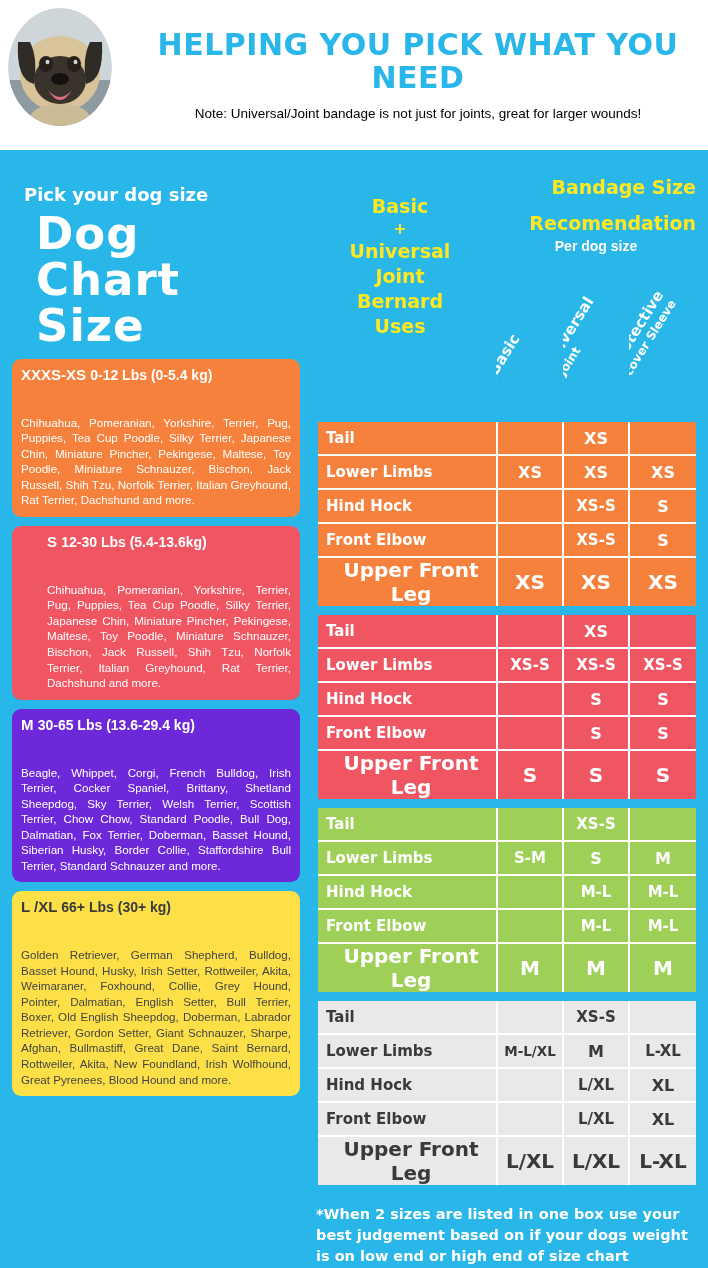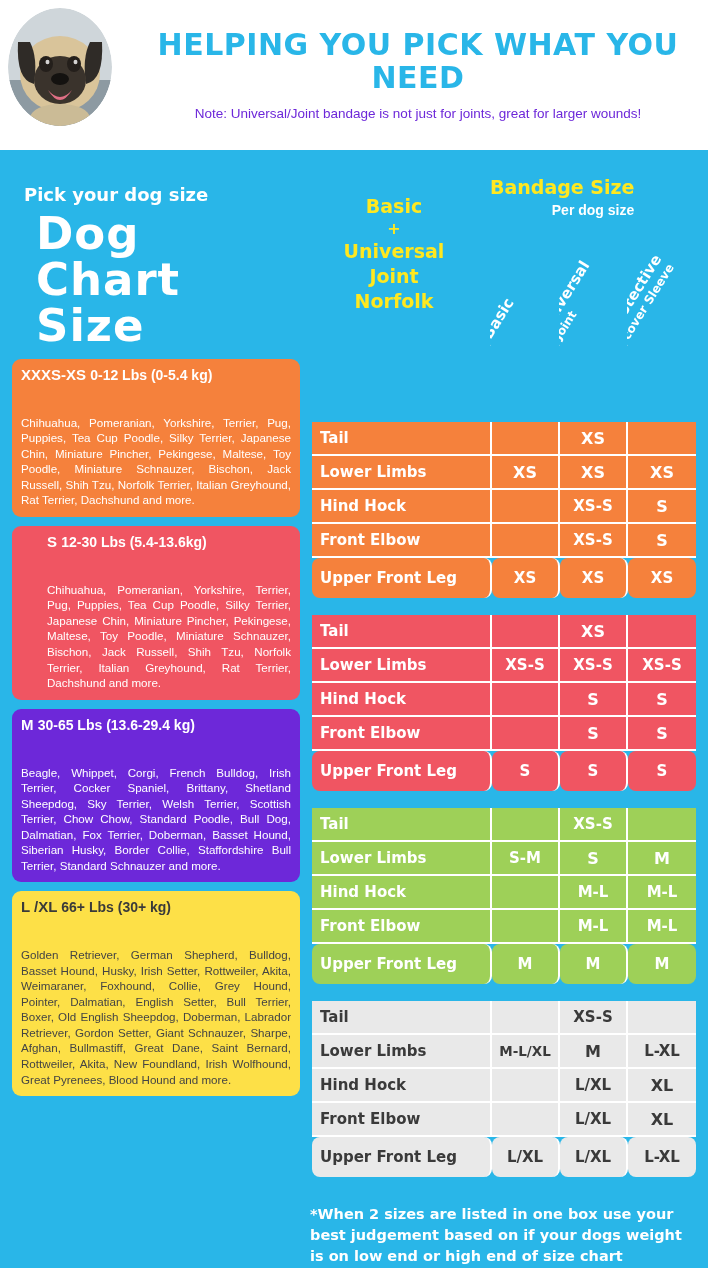--- a/index.html
+++ b/index.html
@@ -41,37 +41,37 @@
     font-size: 30px;
     font-weight: bold;
     letter-spacing: 0.5px;
     font-family: "DejaVu Sans", sans-serif;
     line-height: 1.1;
     padding-right: 10px;
   }
   .header-note {
     margin-top: 12px;
     font-size: 13.5px;
-    color: #6d28d9;
+    color: #000000;
     padding-right: 10px;
   }
 
   
   .panel {
     position: relative;
     background: #29b6e8;
     width: 708px;
     height: 1118px;
     padding: 14px 12px 12px 12px;
   }
 
   .grid {
     display: grid;
     grid-template-columns: 288px 1fr;
-    column-gap: 4px;
+    column-gap: 10px;
     height: 1092px;
   }
 
   
   .left-col { display: flex; flex-direction: column; }
   .title-block { padding: 6px 4px 10px 8px; }
   .pick-line {
     color: #ffffff;
     font-size: 18px;
     font-family: "DejaVu Sans", sans-serif;
@@ -136,21 +136,21 @@
     padding-top: 30px;
   }
   .uses-col .plus { font-size: 16px; }
 
   .rec-col { padding-left: 6px; }
   .rec-title {
     color: #ffe81f;
     font-family: "DejaVu Sans", sans-serif;
     font-weight: bold;
     font-size: 19px;
-    text-align: left;
+    text-align: right;
     line-height: 1.25;
     padding-top: 12px;
   }
   .rec-sub {
     color: #ffffff;
     font-size: 14px;
     font-weight: bold;
     text-align: center;
     margin-top: 2px;
     font-family: Liberation Sans, sans-serif;
@@ -182,21 +182,21 @@
     position: absolute;
     left: 0; bottom: 0;
     width: 1px; height: 150px;
     background: #ffffff;
     transform: rotate(-58deg);
     transform-origin: left bottom;
     opacity: .95;
   }
 
   
-  .mblock { margin-bottom: 17px; padding-left: 8px; }
+  .mblock { margin-bottom: 9px; padding-left: 8px; }
   .mrow {
     display: grid;
     grid-template-columns: 180px 1fr 1fr 1fr;
     border-bottom: 2px solid #ffffff;
   }
   .mrow:last-child { border-bottom: none; }
   .mcell {
     border-right: 2px solid #ffffff;
     color: #ffffff;
     font-weight: bold;
@@ -211,21 +211,21 @@
   .mcell:last-child { border-right: none; }
   .mlabel {
     justify-content: flex-start;
     padding-left: 8px;
     font-size: 15px;
   }
   .blk-xxs .mcell { background: #f5813c; }
   .blk-s   .mcell { background: #f05562; }
   .blk-m   .mcell { background: #9ed058; }
   .blk-l   .mcell { background: #e9e9e9; color: #3a3a3a; }
-  .mrow.tall .mcell { min-height: 40px; font-size: 15px; border-radius: 8px; }
+  .mrow.tall .mcell { min-height: 40px; font-size: 20px; }
   .mcell.small { font-size: 13.5px; }
   .mcell.med { font-size: 15px; }
 
   .footnote {
     color: #ffffff;
     font-family: "DejaVu Sans", sans-serif;
     font-weight: bold;
     font-size: 14.5px;
     line-height: 1.45;
     padding: 10px 4px 0 6px;
@@ -310,24 +310,26 @@
     </div>
 
     <div class="right-col">
 
       <div class="head-row">
         <div class="uses-col">
           <div>Basic</div>
           <div class="plus">+</div>
           <div>Universal</div>
           <div>Joint</div>
-          <div>Norfolk</div>
+          <div>Bernard</div>
+          <div>Uses</div>
         </div>
         <div class="rec-col">
           <div class="rec-title">Bandage Size</div>
+          <div class="rec-title">Recomendation</div>
           <div class="rec-sub">Per dog size</div>
 
           <div class="diag-row">
             <div class="diag-cell">
               <div class="diag-line"></div>
               <div class="lbl">
                 <span>Basic</span>
               </div>
             </div>
             <div class="diag-cell">

